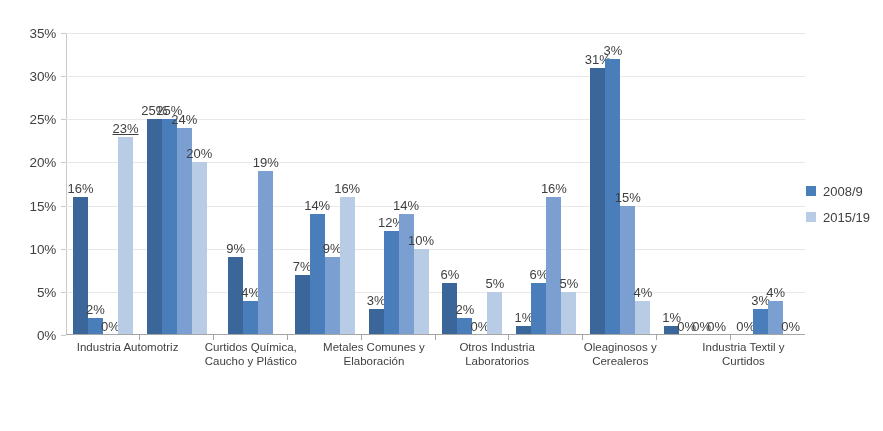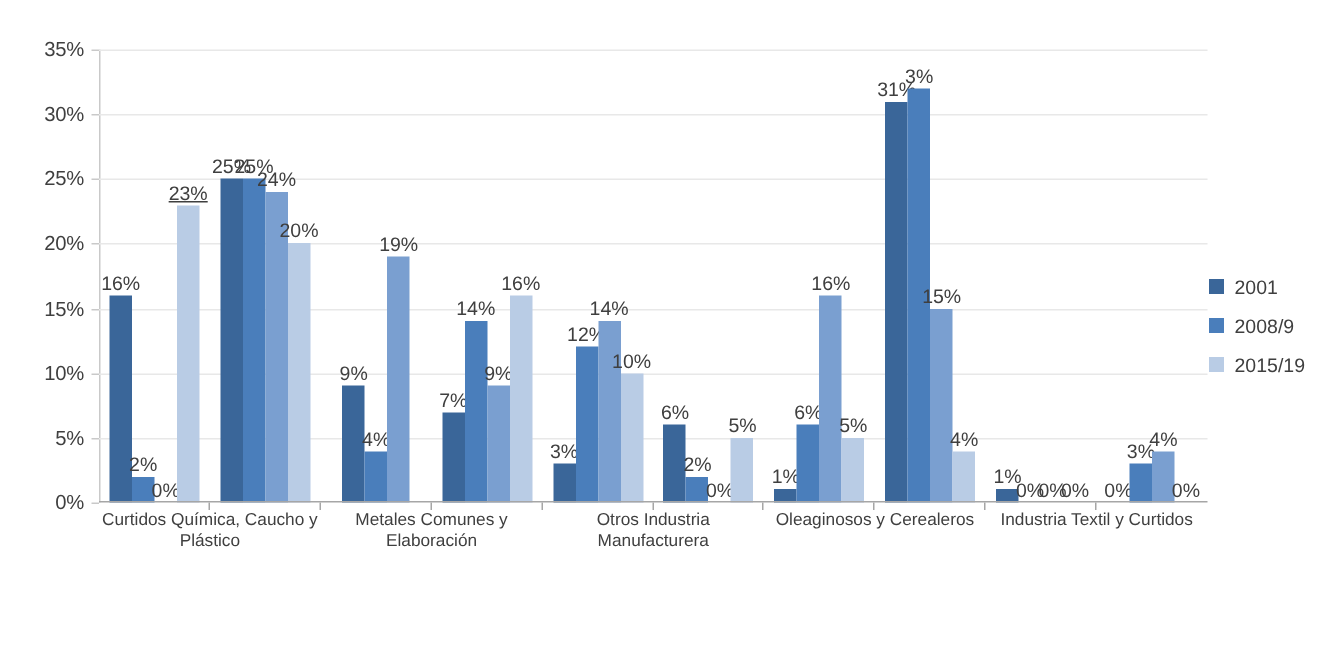--- a/index.html
+++ b/index.html
@@ -415,32 +415,29 @@
               <div class="bar" title="2015/19 — Industria Textil y Curtidos: 0%" style="height: 0px; background: rgb(185, 204, 229);"></div>
               <div class="bar-value" style="bottom: 2px;">0%</div>
             </div>
           </div>
         </div>
       </div>
     <div class="x-axis-line"></div>
   </div>
 
   <div class="x-labels">
+      <div class="x-label">Industria Automotriz</div>
       <div class="x-label">Curtidos Química, Caucho y Plástico</div>
       <div class="x-label">Metales Comunes y Elaboración</div>
-      <div class="x-label">Otros Industria Manufacturera</div>
+      <div class="x-label">Otros Industria Laboratorios</div>
       <div class="x-label">Oleaginosos y Cerealeros</div>
       <div class="x-label">Industria Textil y Curtidos</div>
     </div>
 
   <div class="legend">
-      <div class="legend-item">
-        <span class="legend-swatch" style="background: rgb(58, 102, 153);"></span>
-        <span class="legend-label">2001</span>
-      </div>
       <div class="legend-item">
         <span class="legend-swatch" style="background: rgb(74, 126, 187);"></span>
         <span class="legend-label">2008/9</span>
       </div>
       <div class="legend-item">
         <span class="legend-swatch" style="background: rgb(185, 204, 229);"></span>
         <span class="legend-label">2015/19</span>
       </div>
     </div>
 

